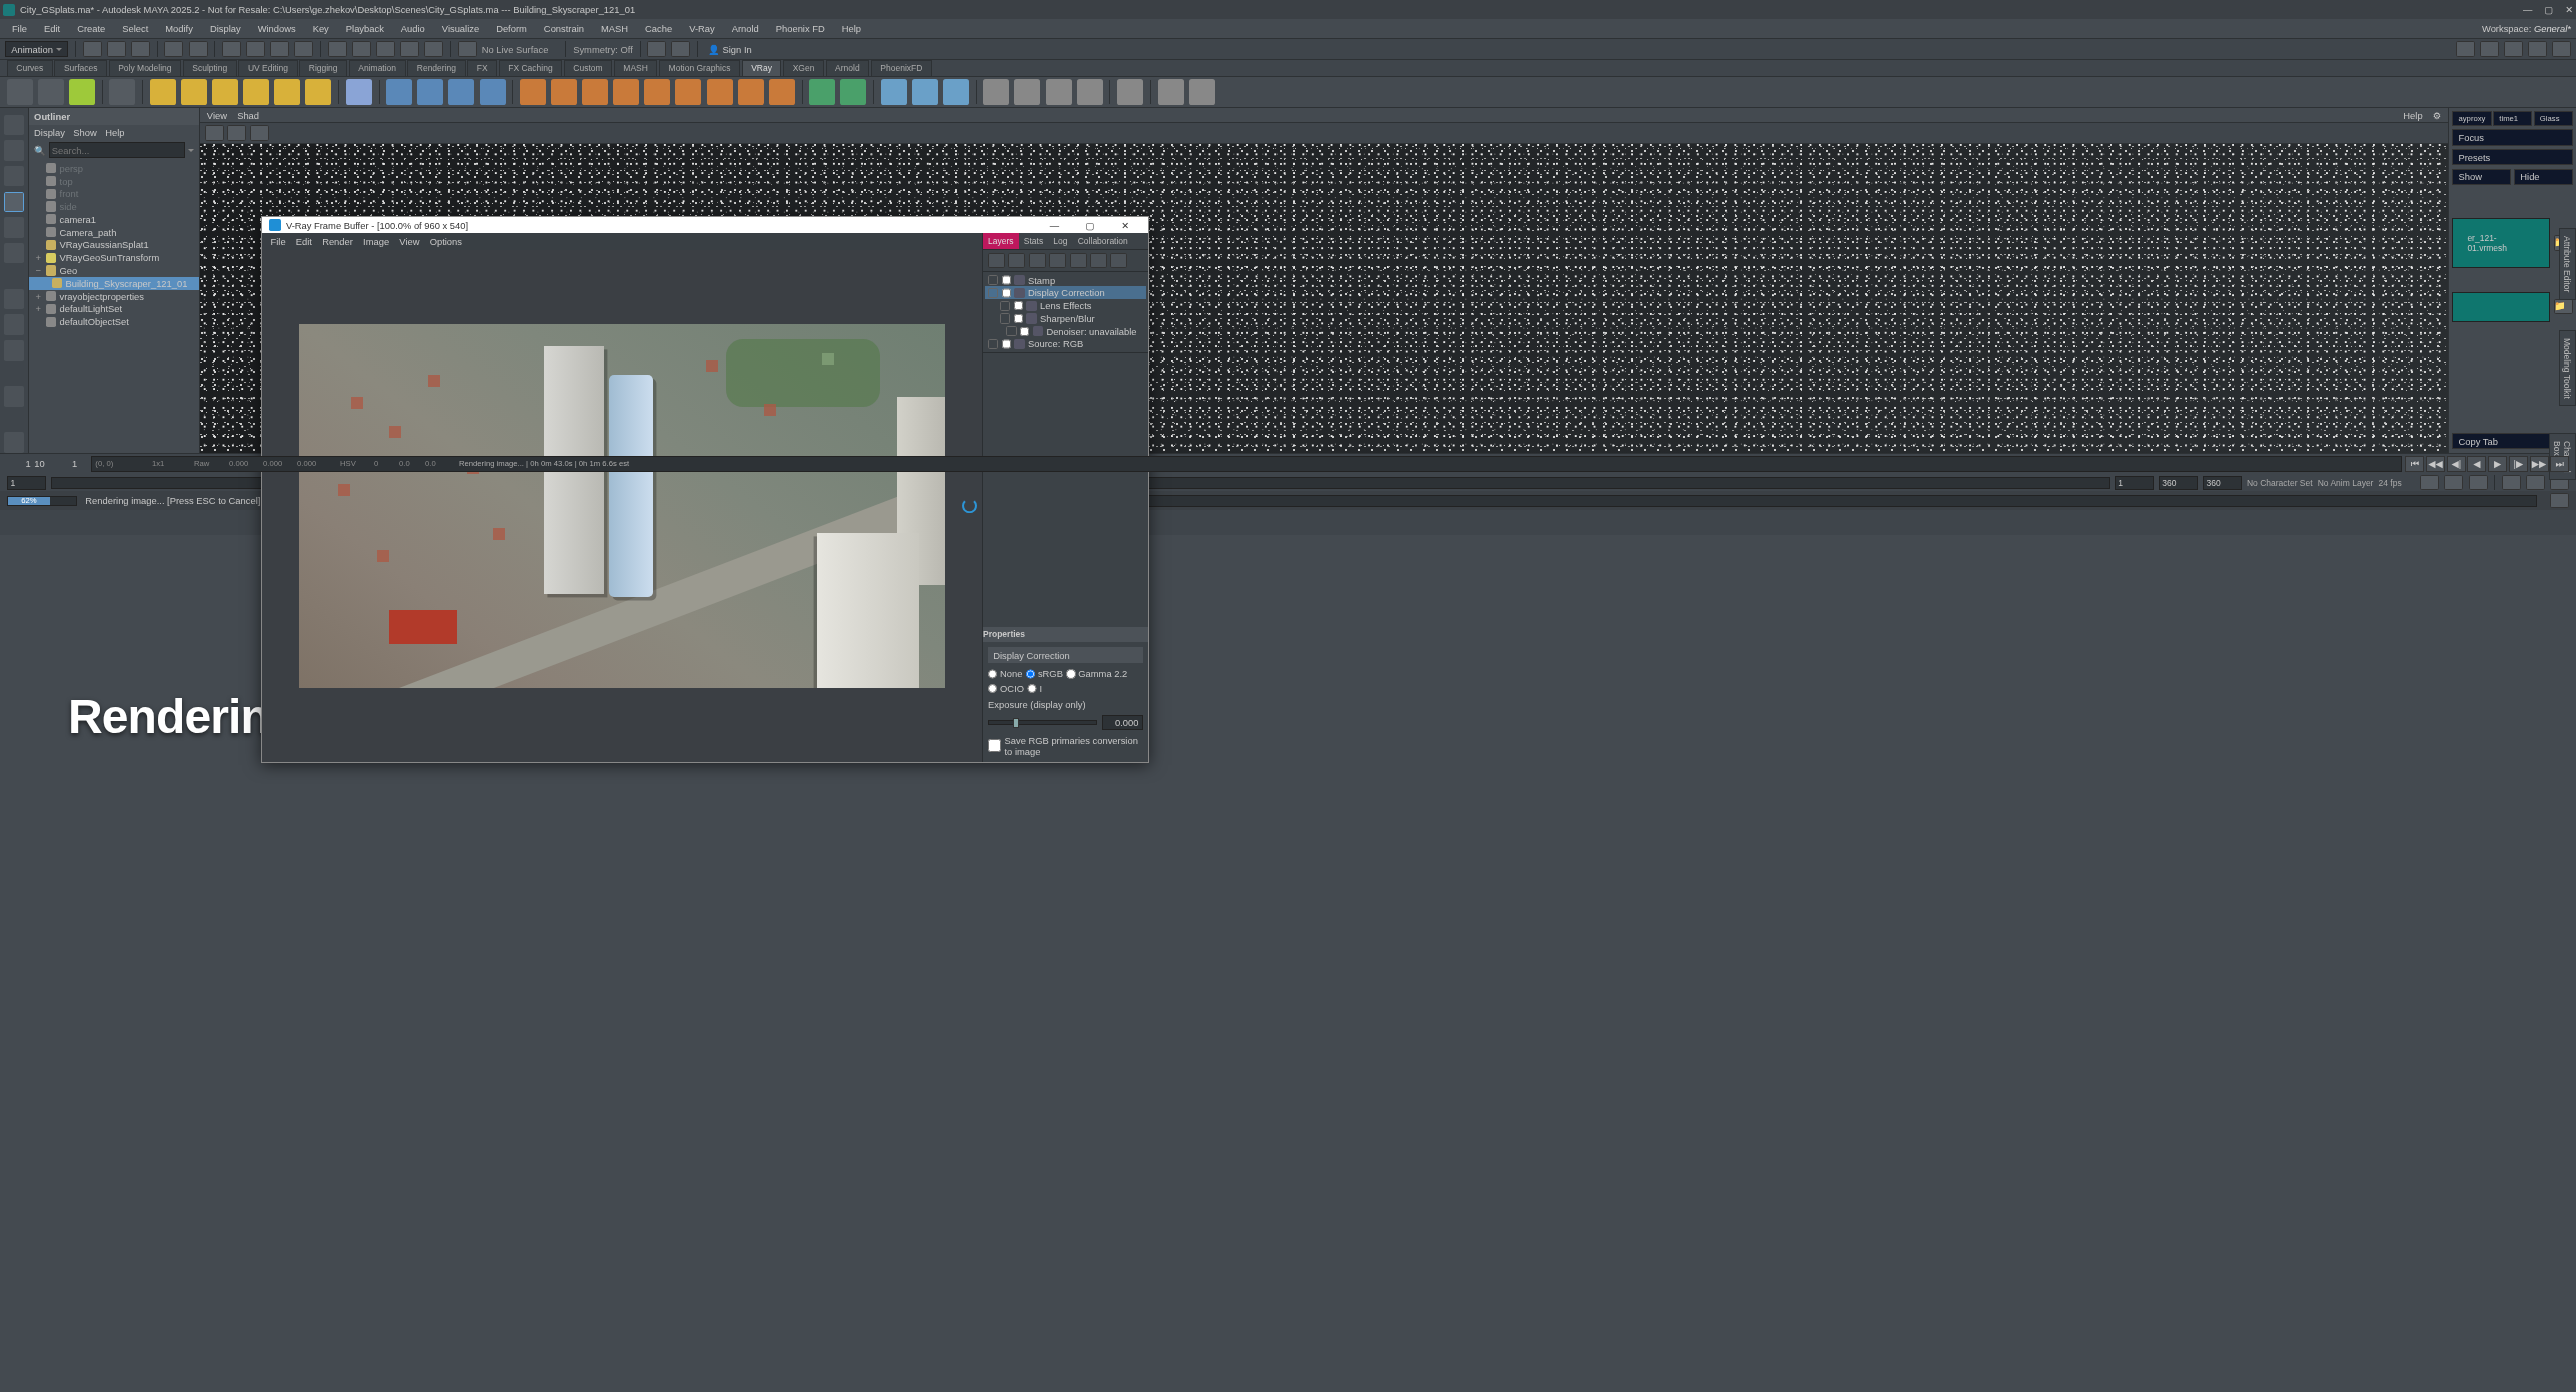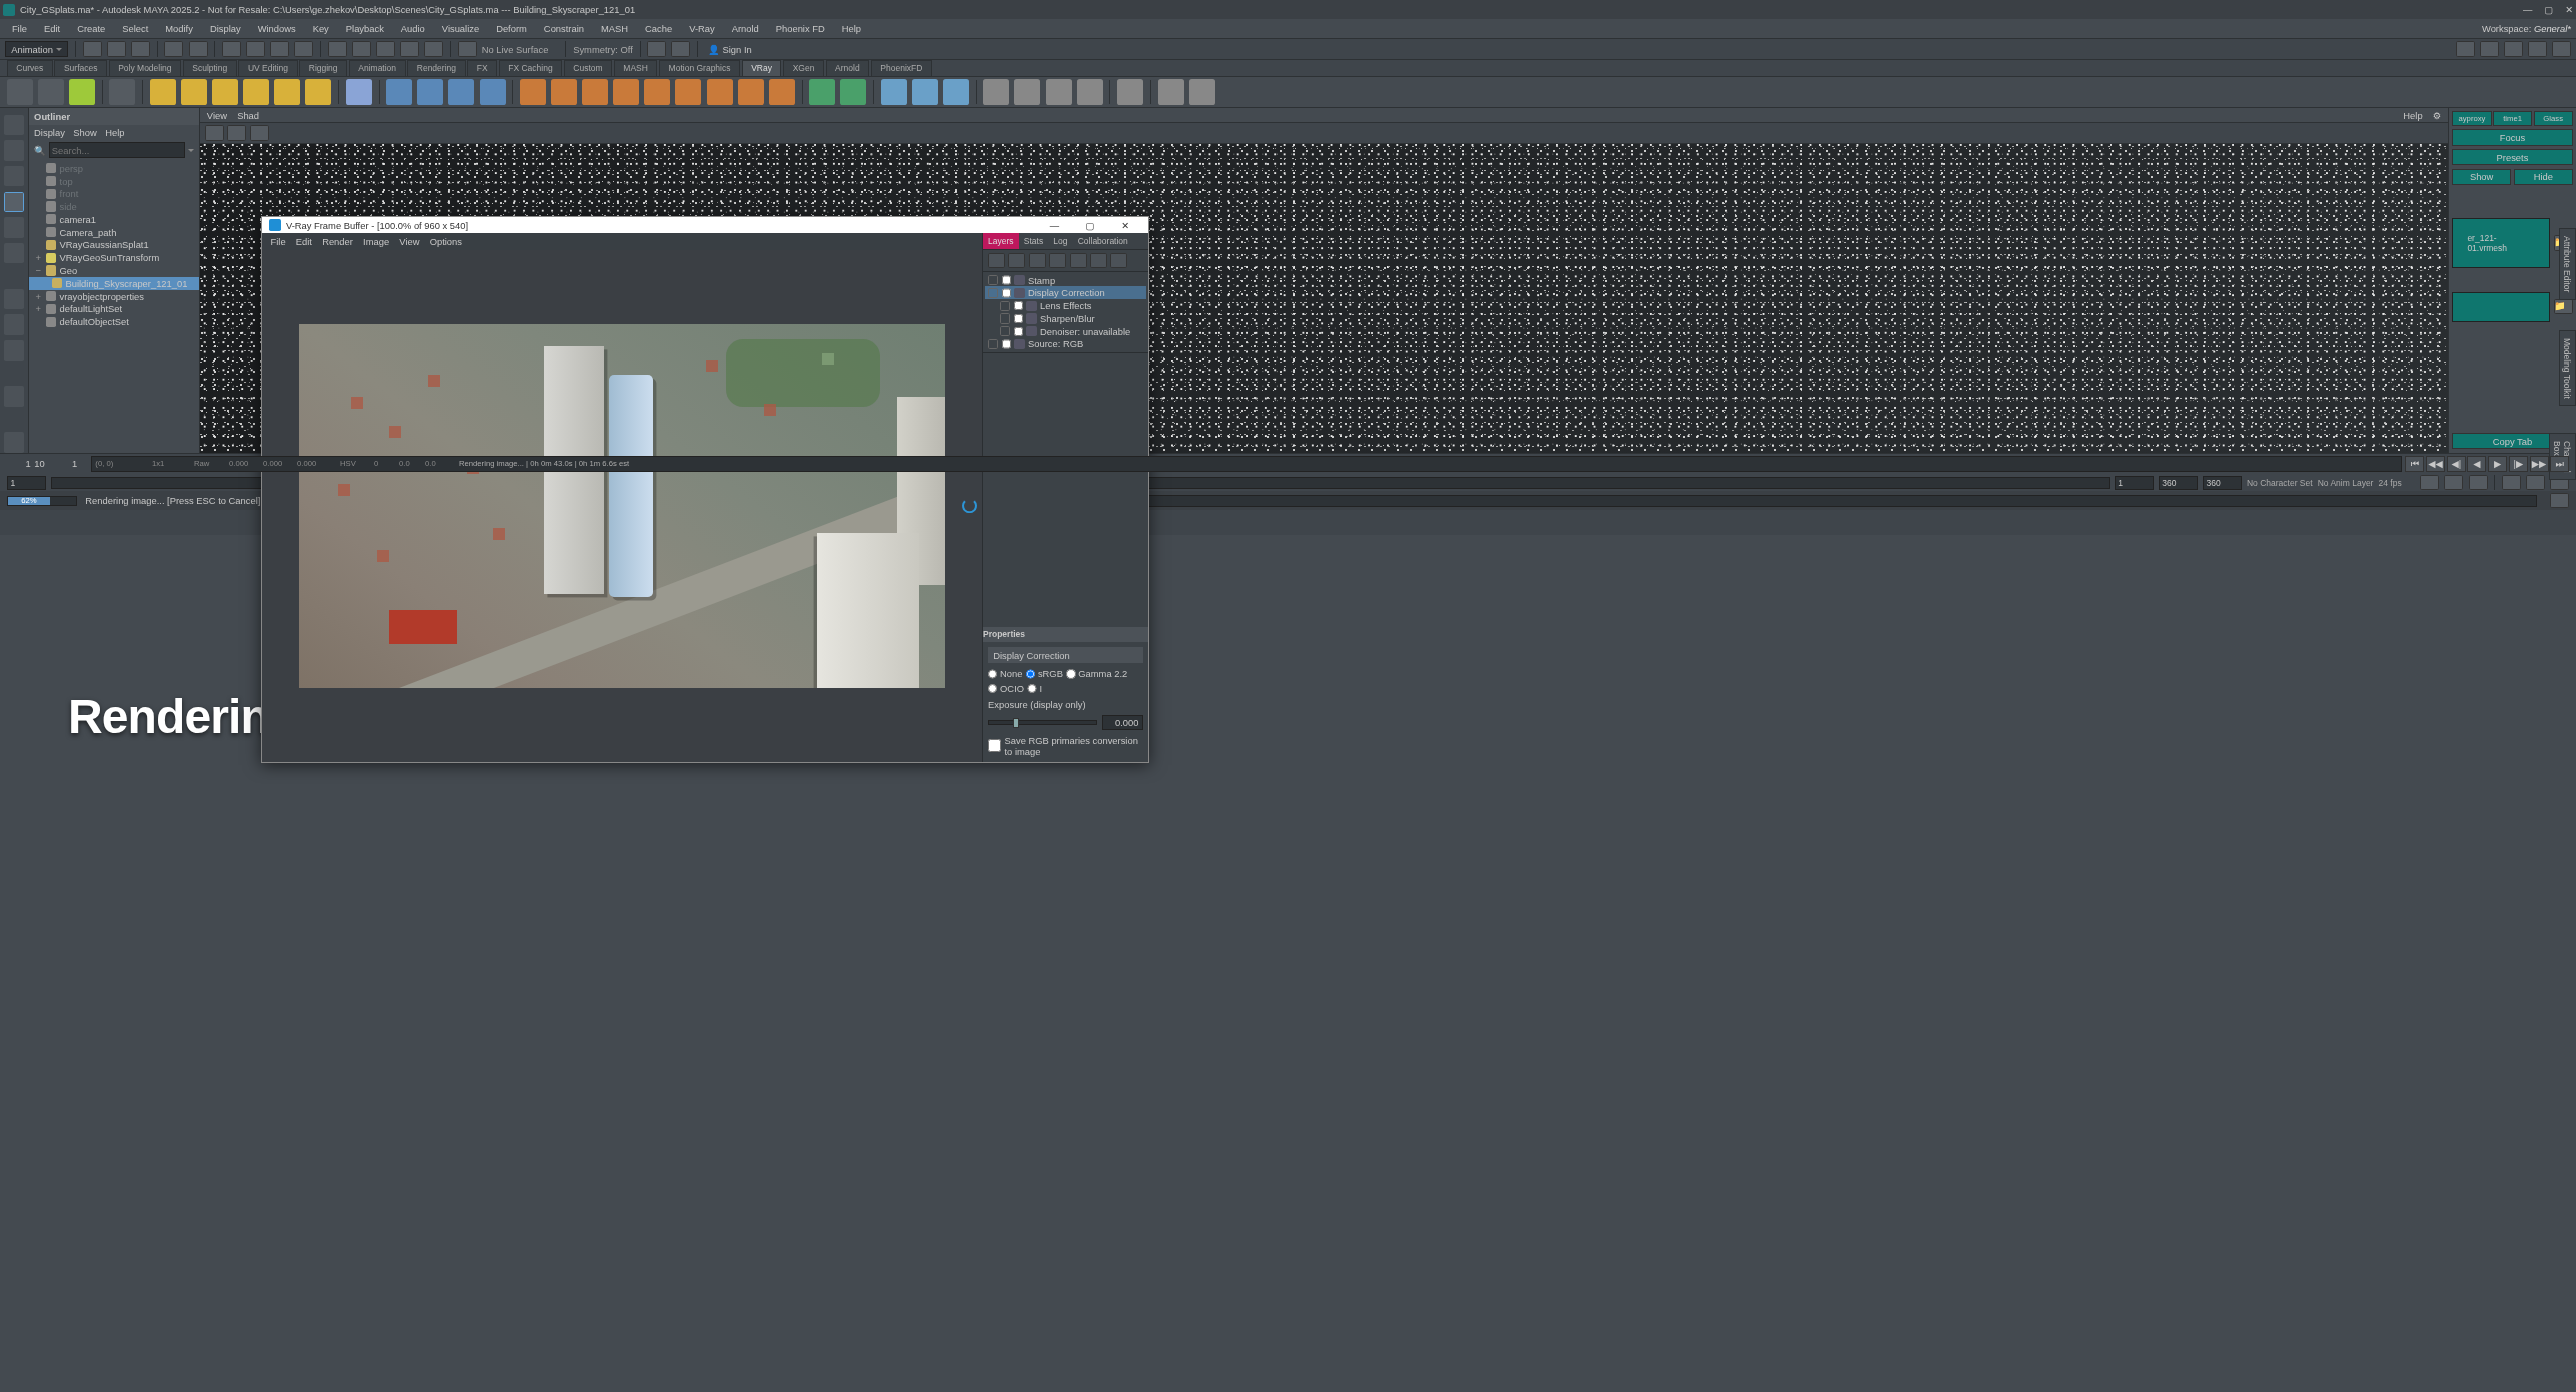--- a/index.html
+++ b/index.html
@@ -65,21 +65,21 @@
  radial-gradient(circle at 60% 40%, #ccc 0.9px, transparent 0.9px),
  radial-gradient(circle at 80% 90%, #aaa 0.9px, transparent 0.9px),
  radial-gradient(circle at 50% 10%, #fff 0.9px, transparent 0.9px),
  radial-gradient(circle at 15% 55%, #ddd 0.9px, transparent 0.9px),
  radial-gradient(circle at 75% 25%, #888 0.9px, transparent 0.9px);
  background-size:12px 12px,14.5px 14.5px,11px 11px,16px 16px,9.4px 9.4px,13px 13px,18px 18px;
  opacity:.9}
 
 
 #rightcol{width:128px;background:#444a50;border-left:0.9px solid #2d3134;display:flex;flex-direction:column;gap:3.4px;padding:3.4px}
-#rightcol .btn{background:#0f766e;border:0.9px solid #333;padding:1.7px 5.1px;text-align:center}
+#rightcol .btn{background:#0f172a;border:0.9px solid #333;padding:1.7px 5.1px;text-align:left}
 #rightcol .row2{display:flex;gap:3.4px}
 #rightcol .row2 .btn{flex:1}
 #rightcol .txt{background:#0f766e;border:0.9px solid #222;padding:14px;font-size:8.5px;overflow:hidden;text-overflow:ellipsis}
 .vtab{position:absolute;right:0;top:120px;writing-mode:vertical-rl;background:#3f454b;padding:6.8px 2.6px;border:0.9px solid #2d3134;font-size:8.5px;color:#bbb}
 
 
 #bottom{height:82px;background:#3f454b;display:flex;flex-direction:column;border-top:0.9px solid #2d3134}
 #timeslider{height:20.5px;display:flex;align-items:center;padding:0 6.8px;gap:3.4px;position:relative}
 #timeslider .track{flex:1;height:15.4px;background:#2d3236;border:0.9px solid #222;position:relative}
 #timeslider .trans{display:flex;gap:1.7px}
@@ -535,21 +535,21 @@
               <input type="checkbox" style="width: 9.4px; height: 9.4px;">
               <span class="lic"></span>
               <span>Lens Effects</span>
             </div>
             <div class="layerrow" style="padding-left: 15.4px;">
               <span class="eye"></span>
               <input type="checkbox" style="width: 9.4px; height: 9.4px;">
               <span class="lic"></span>
               <span>Sharpen/Blur</span>
             </div>
-            <div class="layerrow" style="padding-left: 15.4px;">
+            <div class="layerrow" style="padding-left: 15.4px; justify-content: center;">
               <span class="eye"></span>
               <input type="checkbox" style="width: 9.4px; height: 9.4px;">
               <span class="lic"></span>
               <span>Denoiser: unavailable</span>
             </div>
             <div class="layerrow" style="padding-left: 3.4px;">
               <span class="eye"></span>
               <input type="checkbox" style="width: 9.4px; height: 9.4px;">
               <span class="lic"></span>
               <span>Source: RGB</span>

